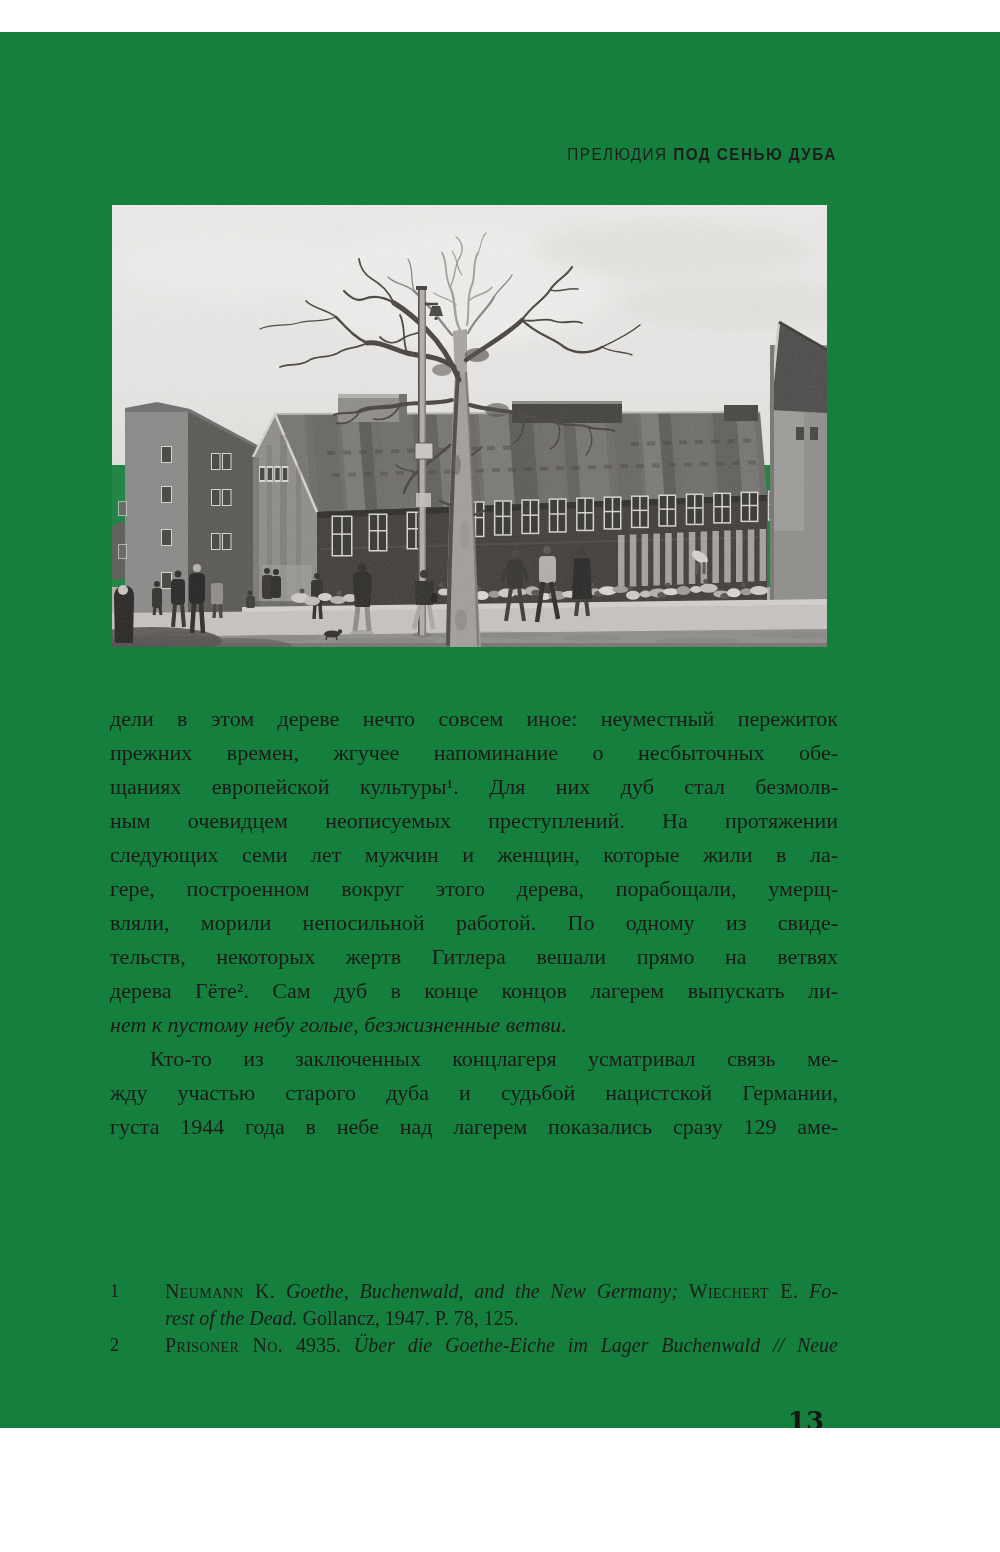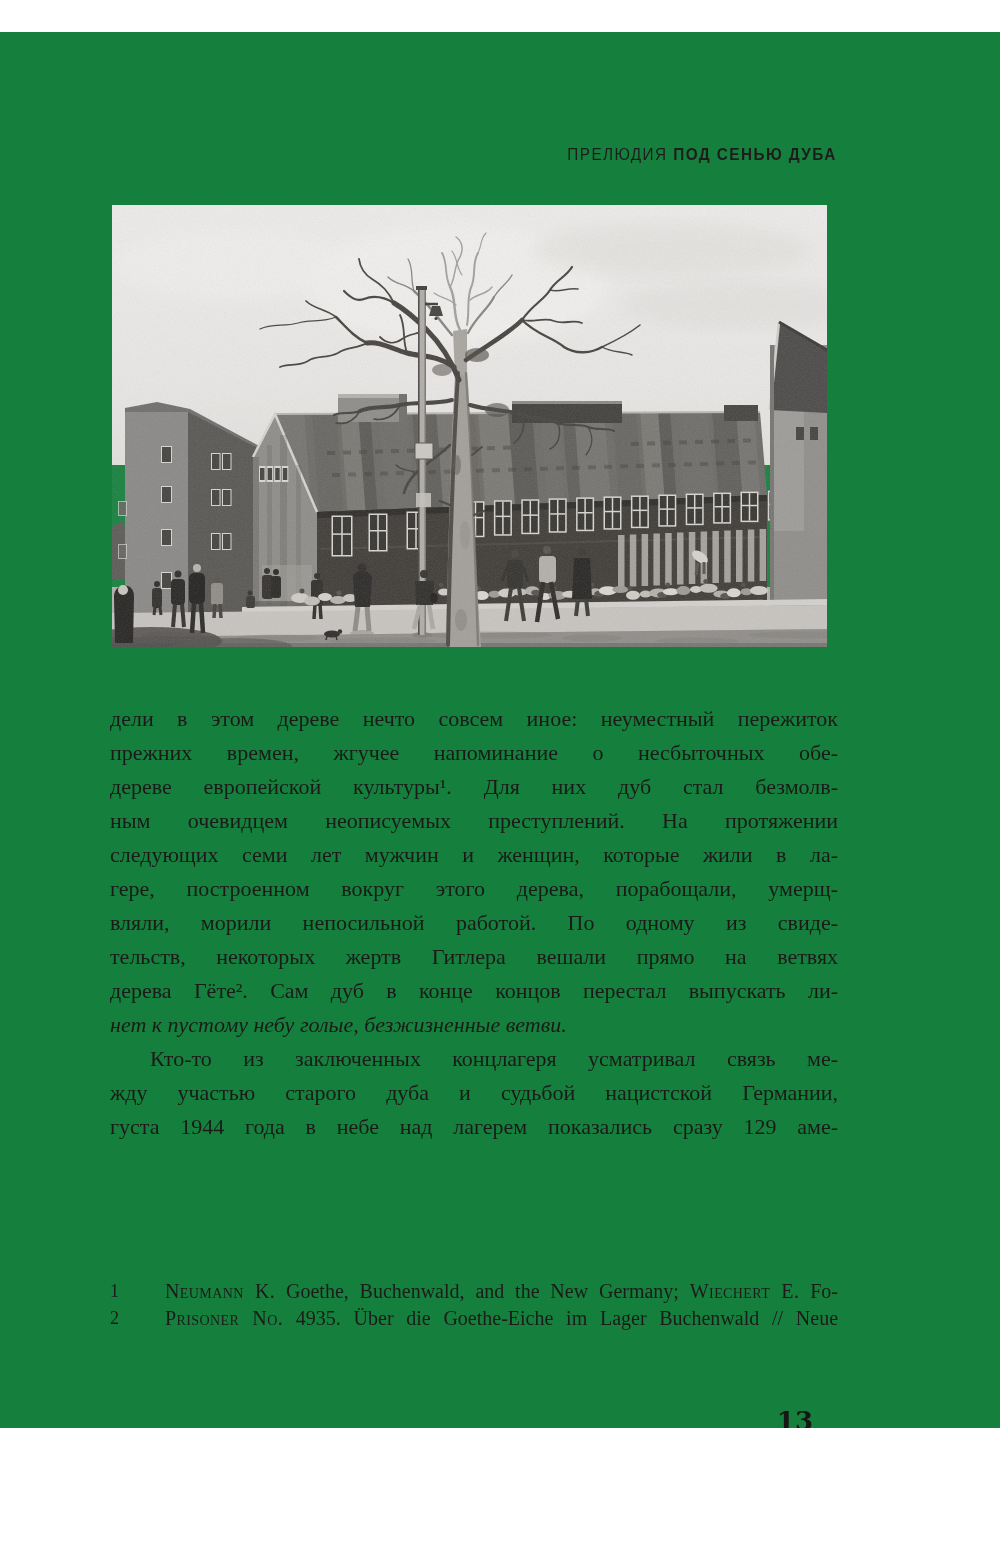--- a/index.html
+++ b/index.html
@@ -29,24 +29,24 @@
   
   #footnotes{
     position:absolute;left:110px;top:1246px;width:728px;
     font-size:20px;line-height:27px;color:#1c1b19;
   }
   .fn{position:relative;margin-left:55px;}
   .fn-num{position:absolute;left:-55px;top:0;font-size:18px;}
   .fn-line{text-align:justify;text-align-last:justify;height:27px;overflow:hidden;}
   .fn-line.last{text-align-last:left;}
   .sc{font-variant:small-caps;letter-spacing:.4px;}
-  .it{}
+  .it{font-style:italic;}
   
   #folio{
-    position:absolute;top:1374px;right:187px;width:120px;text-align:right;
+    position:absolute;top:1374px;right:176px;width:120px;text-align:right;
     font-family:"DejaVu Serif", serif;font-weight:700;font-size:26px;color:#161614;
   }
 </style>
 </head>
 <body>
 
 <div id="page">
 
   <div id="running-head">
     <span class="rh-section">ПРЕЛЮДИЯ</span>
@@ -552,37 +552,38 @@
         </g>
 
         <rect x="0" y="0" width="715" height="442" filter="url(#grain)" opacity="0.5"></rect>
       </g>
     </svg>
   </div>
 
   <div id="body-text">
     <div class="bl">дели в этом дереве нечто совсем иное: неуместный пережиток</div>
     <div class="bl">прежних времен, жгучее напоминание о несбыточных обе-</div>
-    <div class="bl">дереве европейской культуры¹. Для них дуб стал безмолв-</div>
+    <div class="bl">щаниях европейской культуры¹. Для них дуб стал безмолв-</div>
     <div class="bl">ным очевидцем неописуемых преступлений. На протяжении</div>
     <div class="bl">следующих семи лет мужчин и женщин, которые жили в ла-</div>
     <div class="bl">гере, построенном вокруг этого дерева, порабощали, умерщ-</div>
     <div class="bl">вляли, морили непосильной работой. По одному из свиде-</div>
     <div class="bl">тельств, некоторых жертв Гитлера вешали прямо на ветвях</div>
-    <div class="bl">дерева Гёте². Сам дуб в конце концов перестал выпускать ли-</div>
+    <div class="bl">дерева Гёте². Сам дуб в конце концов лагерем выпускать ли-</div>
     <div class="bl pend">нет к пустому небу голые, безжизненные ветви.</div>
     <div class="bl ind">Кто-то из заключенных концлагеря усматривал связь ме-</div>
     <div class="bl">жду участью старого дуба и судьбой нацистской Германии,</div>
     <div class="bl">густа 1944 года в небе над лагерем показались сразу 129 аме-</div>
   </div>
 
   <div id="footnotes">
     <div class="fn">
       <span class="fn-num">1</span>
       <div class="fn-line"><span class="sc">Neumann K.</span><span class="it"> Goethe, Buchenwald, and the New Germany;</span><span class="sc"> Wiechert E.</span><span class="it"> Fo-</span></div>
+      <div class="fn-line last"><span class="it">rest of the Dead.</span><span> Gollancz, 1947. P. 78, 125.</span></div>
     </div>
     <div class="fn">
       <span class="fn-num">2</span>
       <div class="fn-line"><span class="sc">Prisoner No.</span><span> 4935. </span><span class="it">Über die Goethe-Eiche im Lager Buchenwald // Neue</span></div>
     </div>
   </div>
 
   <div id="folio">13</div>
 </div>
 

